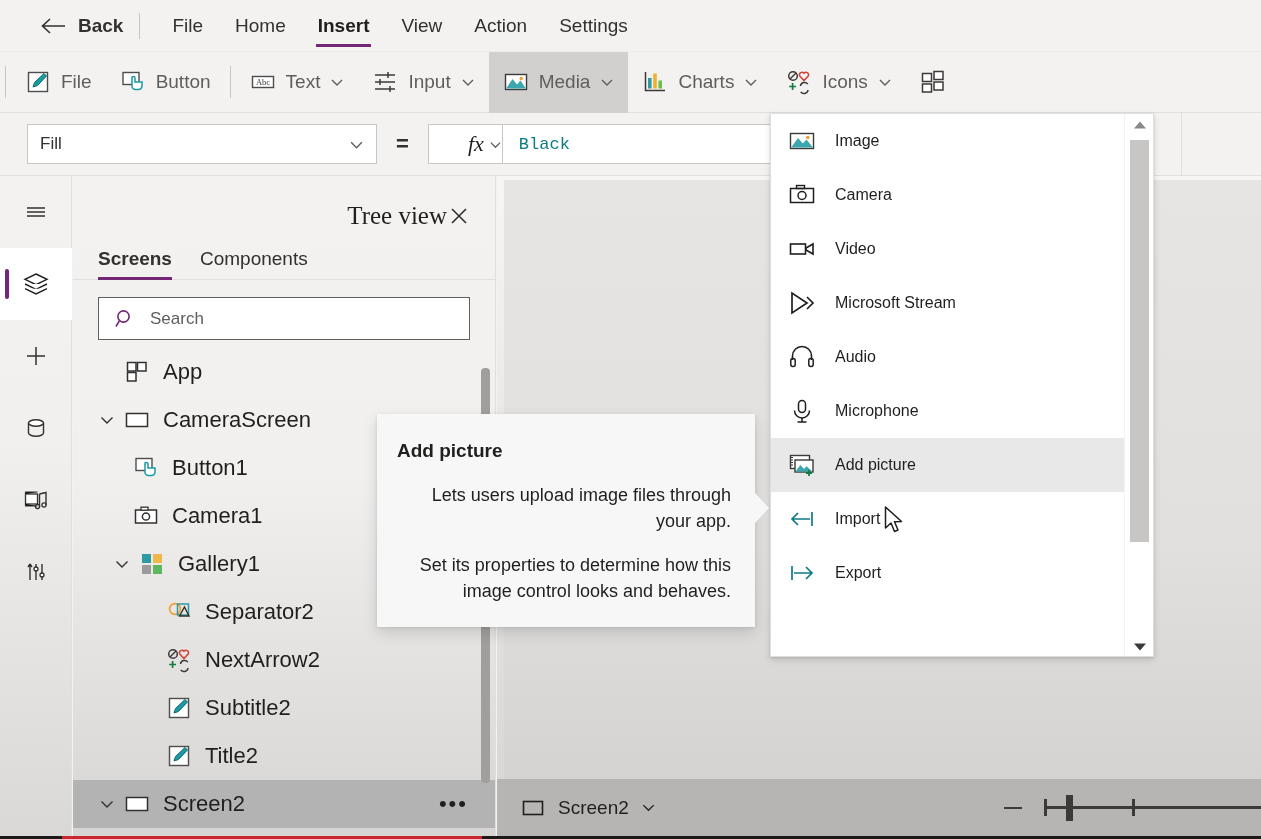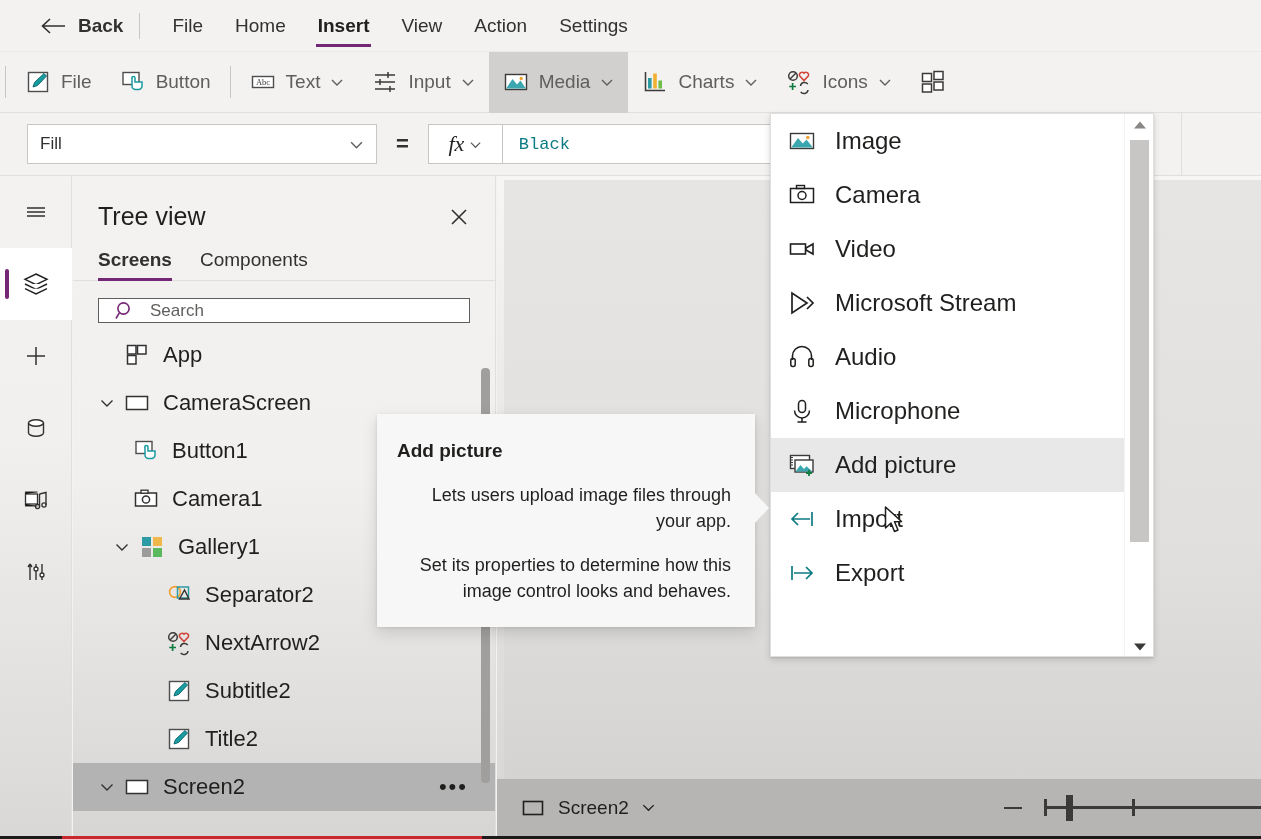--- a/index.html
+++ b/index.html
@@ -69,21 +69,21 @@
     margin-left: 27px; width: 350px; height: 40px;
     background: #fff; border: 1px solid #c8c6c4;
     display: flex; align-items: center; justify-content: space-between;
     padding: 0 12px; cursor: pointer;
   }
   .prop-select span { font-size: 17px; color: #323130; }
   .eq { font-size: 22px; color: #323130; margin: 0 19px; font-weight: 600; }
   .fx-box {
     width: 74px; height: 40px; background: #fff; border: 1px solid #c8c6c4;
     border-right: none; display: flex; align-items: center;
-    justify-content: center; gap: 5px; cursor: pointer;
+    justify-content: flex-end; gap: 5px; cursor: pointer;
   }
   .fx-glyph {
     font-family: "Liberation Serif", serif; font-style: italic;
     font-size: 22px; color: #201f1e;
   }
   .formula-input {
     height: 40px; width: 440px; background: #fff;
     border: 1px solid #c8c6c4; display: flex; align-items: center;
     padding-left: 16px;
   }
@@ -114,40 +114,41 @@
   .rail-icon { width: 28px; height: 28px; display: block; }
 
   
   .treepanel {
     position: absolute; left: 73px; top: 176px; width: 423px; height: 663px;
     background: linear-gradient(to bottom, #f3f2f1 0%, #f1f0ef 45%, #d6d5d4 100%);
     border-right: 1px solid #e1dfdd;
     overflow: hidden;
   }
   .tv-head {
-    display: flex; align-items: center; justify-content: space-between;
+    display: flex; align-items: center; justify-content: flex-end;
     padding: 26px 24px 0 25px;
+    font-family: Liberation Serif, serif;
   }
   .tv-title { font-size: 25px; color: #201f1e; }
   .tv-close { width: 24px; height: 24px; cursor: pointer; }
   .tv-tabs {
     display: flex; gap: 28px; padding: 18px 25px 0 25px;
     border-bottom: 1px solid #e1dfdd;
   }
   .tv-tab {
     font-size: 19px; color: #323130; padding-bottom: 9px;
     cursor: pointer; position: relative;
   }
   .tv-tab.active { font-weight: bold; }
   .tv-tab.active::after {
     content: ""; position: absolute; left: 0; right: 0; bottom: -1px;
     height: 3px; background: #742774;
   }
   .tv-search {
-    margin: 17px 25px 0 25px; height: 25px; background: #fff;
+    margin: 17px 25px 0 25px; height: 43px; background: #fff;
     border: 1px solid #605e5c; display: flex; align-items: center;
     gap: 13px; padding: 4px 14px; cursor: text;
   }
   .tv-search input {
     border: none; outline: none; font-size: 17px; color: #605e5c;
     background: transparent; font-family: "Liberation Sans", sans-serif;
     flex: 1; height: 100%;
   }
   .tv-search input::placeholder { color: #605e5c; }
 
@@ -226,21 +227,21 @@
     border: 1px solid #e1dfdd;
     box-shadow: 0 3.2px 7.2px rgba(0,0,0,.13), 0 .6px 1.8px rgba(0,0,0,.11);
     overflow: hidden;
   }
   .dd-item {
     display: flex; align-items: center; height: 54px;
     padding-left: 17px; gap: 19px; cursor: pointer;
   }
   .dd-item.hover { background: #e8e8e8; }
   .dd-ico { width: 28px; height: 28px; flex: none; display: block; }
-  .dd-label { font-size: 24px; color: #201f1e; white-space: nowrap; }
+  .dd-label { font-size: 16px; color: #201f1e; white-space: nowrap; }
   .dd-scroll {
     position: absolute; right: 0; top: 0; width: 29px; height: 544px;
     background: #ffffff; border-left: 1px solid #f3f2f1;
   }
   .dd-arrow {
     width: 29px; height: 22px; display: flex;
     align-items: center; justify-content: center; cursor: pointer;
   }
   .dd-arrow.bot { position: absolute; bottom: 0; left: 0; }
   .dd-thumb {

